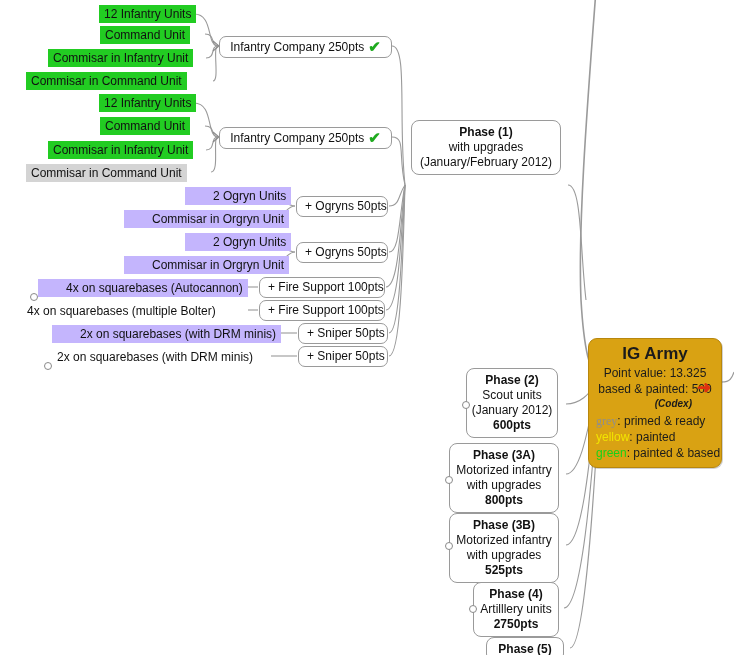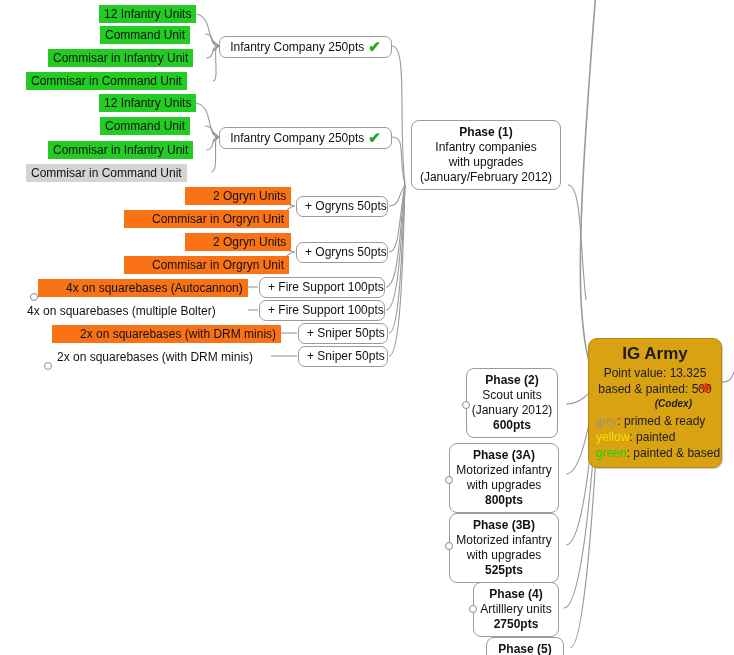--- a/index.html
+++ b/index.html
@@ -35,21 +35,21 @@
   }
   
   .leaf {
     font-size: 12px;
     line-height: 16px;
     color: #111111;
     padding: 1px 5px 1px 5px;
     letter-spacing: 0px;
   }
   .leaf.green  { background: #22cc22; }
-  .leaf.grey   { background: #f97316; padding-left: 28px; }
+  .leaf.grey   { background: #c4b5fd; padding-left: 28px; }
   .leaf.lgrey  { background: #d4d4d4; }
   .leaf.plain  { background: transparent; }
 
   
   .rbox {
     border: 1px solid #9a9a9a;
     border-radius: 7px;
     background: #ffffff;
     font-size: 12px;
     line-height: 15px;
@@ -243,21 +243,20 @@
 
   <div class="node rbox" style="left:298px; top:323px; width:90px;">
     <span>+ Sniper 50pts</span>
   </div>
   <div class="node rbox" style="left:298px; top:346px; width:90px;">
     <span>+ Sniper 50pts</span>
   </div>
 
   <div class="node phase" style="left:411px; top:120px; width:150px;">
     <div class="ttl">Phase (1)</div>
-    <div>Infantry companies</div>
     <div>with upgrades</div>
     <div>(January/February 2012)</div>
   </div>
 
   <div class="node phase" style="left:466px; top:368px; width:92px;">
     <div class="ttl">Phase (2)</div>
     <div>Scout units</div>
     <div>(January 2012)</div>
     <div class="pts">600pts</div>
   </div>

